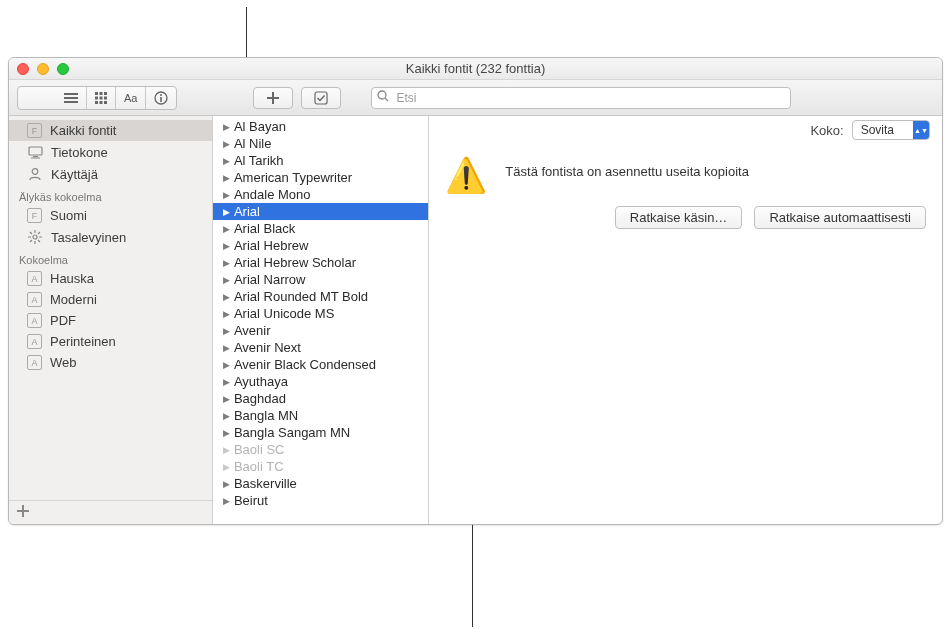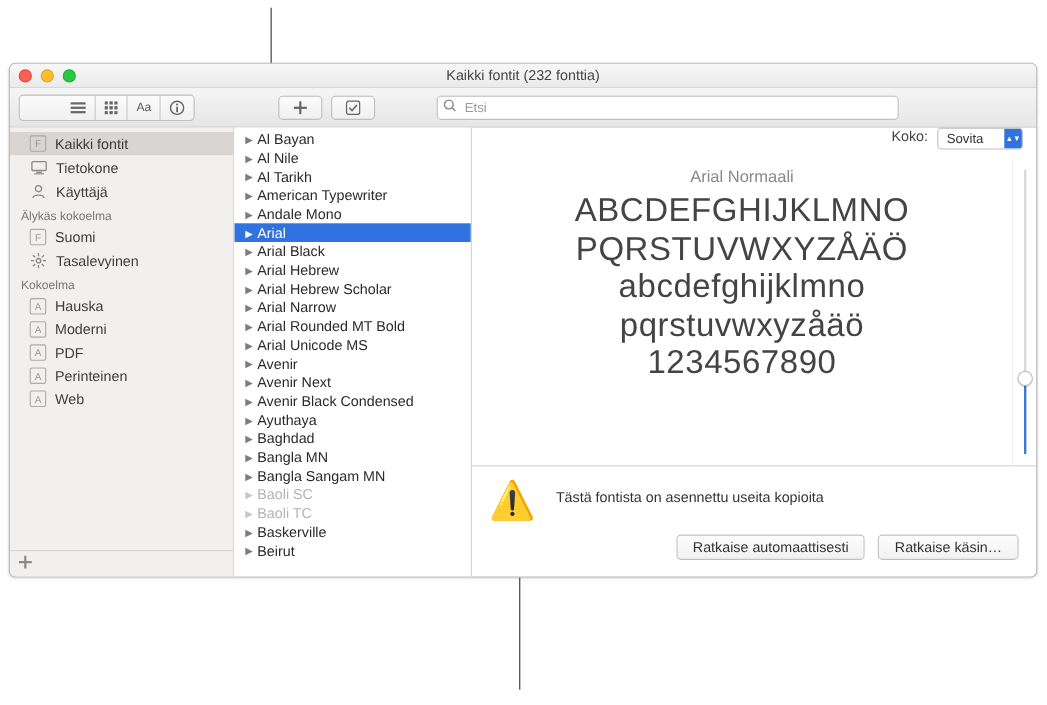--- a/index.html
+++ b/index.html
@@ -13,42 +13,42 @@
 .tl { width: 12px; height: 12px; border-radius: 50%; }
 .tl.red { background: #ff5f57; border: 0.5px solid #e24640; }
 .tl.yellow { background: #febc2e; border: 0.5px solid #e0a428; }
 .tl.green { background: #28c940; border: 0.5px solid #1fab34; }
 .titletext { position: absolute; left: 0; right: 0; text-align: center; font-size: 13px; color: #464646; pointer-events: none; }
 .toolbar { height: 36px; background: linear-gradient(#f5f5f5, #e6e6e6); border-bottom: 1px solid #c8c8c8; display: flex; align-items: center; padding: 0 8px; gap: 8px; }
 .toolbtn-group { display: flex; border: 1px solid #bfbfbf; border-radius: 4px; overflow: hidden; background: linear-gradient(#fbfbfb, #f0f0f0); padding-left: 38px; }
 .toolbtn { height: 22px; display: flex; align-items: center; justify-content: center; padding: 0 8px; border-right: 1px solid #c8c8c8; cursor: default; color: #555; }
 .toolbtn:last-child { border-right: none; }
 .toolbtn-single { border: 1px solid #bfbfbf; border-radius: 4px; height: 22px; min-width: 40px; display: flex; align-items: center; justify-content: center; background: linear-gradient(#fbfbfb, #f0f0f0); color: #555; }
-.searchwrap { flex: 1; max-width: 420px; margin-left: 48px; position: relative; }
+.searchwrap { flex: 1; max-width: 420px; margin-left: 22px; position: relative; }
 .search { width: 100%; height: 22px; border: 1px solid #bfbfbf; border-radius: 4px; padding: 0 6px 0 24px; font-size: 12px; background: #fff; }
 .search::placeholder { color: #9a9a9a; }
 .searchicon { position: absolute; left: 6px; top: 3px; color: #888; font-size: 13px; }
 .body { flex: 1; display: flex; min-height: 0; }
 .sidebar { width: 204px; background: #f2f0ee; border-right: 1px solid #d1d1d1; display: flex; flex-direction: column; font-size: 13px; }
 .sidebar-content { flex: 1; overflow: hidden; padding-top: 4px; }
 .sb-head { color: #777; font-size: 11px; padding: 6px 10px 2px 10px; }
 .sb-item { display: flex; align-items: center; gap: 8px; padding: 3px 10px 3px 18px; color: #3c3c3c; }
 .sb-item.selected { background: #d8d5d3; }
 .sb-icon { width: 16px; height: 16px; display: flex; align-items: center; justify-content: center; color: #7a7a7a; font-size: 12px; }
 .sb-icon.box { border: 1px solid #aaa; border-radius: 2px; width: 15px; height: 15px; font-size: 9px; color: #999; }
 .sb-footer { border-top: 1px solid #d6d6d6; height: 24px; display: flex; align-items: center; padding: 0 8px; color: #777; }
 .fontlist { width: 216px; border-right: 1px solid #d1d1d1; background: #fff; overflow: hidden; font-size: 13px; padding: 2px 0; }
 .font-row { display: flex; align-items: center; gap: 4px; padding: 1px 6px 1px 10px; color: #2a2a2a; }
 .font-row.selected { background: #2f72e0; color: #fff; }
 .font-row.disabled { color: #b3b3b3; }
 .tri { font-size: 9px; color: #7d7d7d; }
 .font-row.selected .tri { color: #fff; }
 .font-row.disabled .tri { color: #c7c7c7; }
 .preview { flex: 1; display: flex; flex-direction: column; min-width: 0; }
-.preview-top { height: 28px; display: flex; justify-content: flex-end; gap: 8px; padding: 0 12px; }
+.preview-top { height: 28px; display: flex; align-items: center; justify-content: flex-end; gap: 8px; padding: 0 12px; }
 .lbl { font-size: 13px; color: #444; }
 .select { display: flex; align-items: center; border: 1px solid #bfbfbf; border-radius: 4px; height: 20px; background: #fff; overflow: hidden; gap: 11px; }
 .select span { padding: 0 8px; font-size: 12px; }
 .select .arrows { background: #2f72e0; color: #fff; width: 16px; height: 100%; display: flex; flex-direction: column; align-items: center; justify-content: center; font-size: 7px; line-height: 7px; }
 .preview-main { flex: 1; display: flex; min-height: 0; border-bottom: 1px solid #d1d1d1; }
 .sample-area { flex: 1; text-align: center; padding: 8px 12px 0 12px; overflow: hidden; }
 .font-name { font-size: 15px; color: #888; margin-bottom: 6px; }
 .sample-line { font-family: Arial, sans-serif; font-size: 30px; color: #444; letter-spacing: 0.5px; line-height: 1.15; }
 .slider-col { width: 22px; position: relative; border-left: 1px solid #eee; }
 .slider-track { position: absolute; left: 10px; top: 10px; bottom: 10px; width: 2px; background: #d7d7d7; border-radius: 1px; }
@@ -312,42 +312,27 @@
         </div>
 
     <div class="preview">
       <div class="preview-top">
         <span class="lbl">Koko:</span>
         <div class="select">
           <span>Sovita</span>
           <div class="arrows">▲▼</div>
         </div>
       </div>
-      <div class="preview-main">
-        <div class="sample-area">
-          <div class="font-name">Arial Normaali</div>
-          <div class="sample-line">ABCDEFGHIJKLMNO</div>
-          <div class="sample-line">PQRSTUVWXYZÅÄÖ</div>
-          <div class="sample-line">abcdefghijklmno</div>
-          <div class="sample-line">pqrstuvwxyzåäö</div>
-          <div class="sample-line">1234567890</div>
-        </div>
-        <div class="slider-col">
-          <div class="slider-track"></div>
-          <div class="slider-fill" style="top:200px; bottom:10px;"></div>
-          <div class="slider-knob" style="top:193px;"></div>
-        </div>
-      </div>
       <div class="warning-panel">
         <div class="warn-row">
           <div class="warn-icon">⚠️</div>
           <div class="warn-text">Tästä fontista on asennettu useita kopioita</div>
         </div>
         <div class="btn-row">
+          <button class="btn">Ratkaise käsin…</button>
           <button class="btn">Ratkaise automaattisesti</button>
-          <button class="btn">Ratkaise käsin…</button>
         </div>
       </div>
     </div>
 
   </div>
 </div>
 </div>
 
 </body></html>

